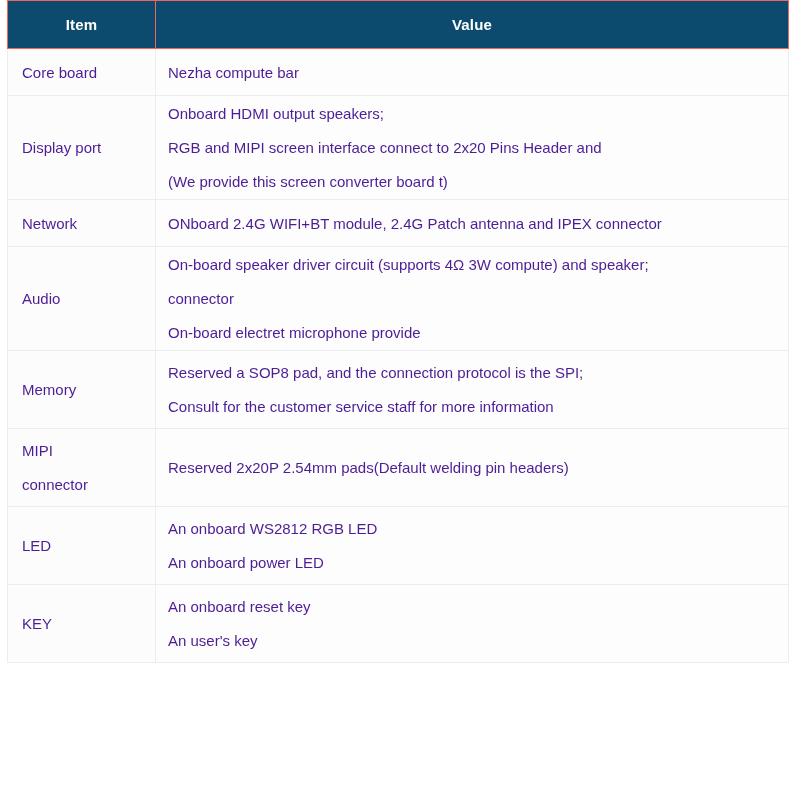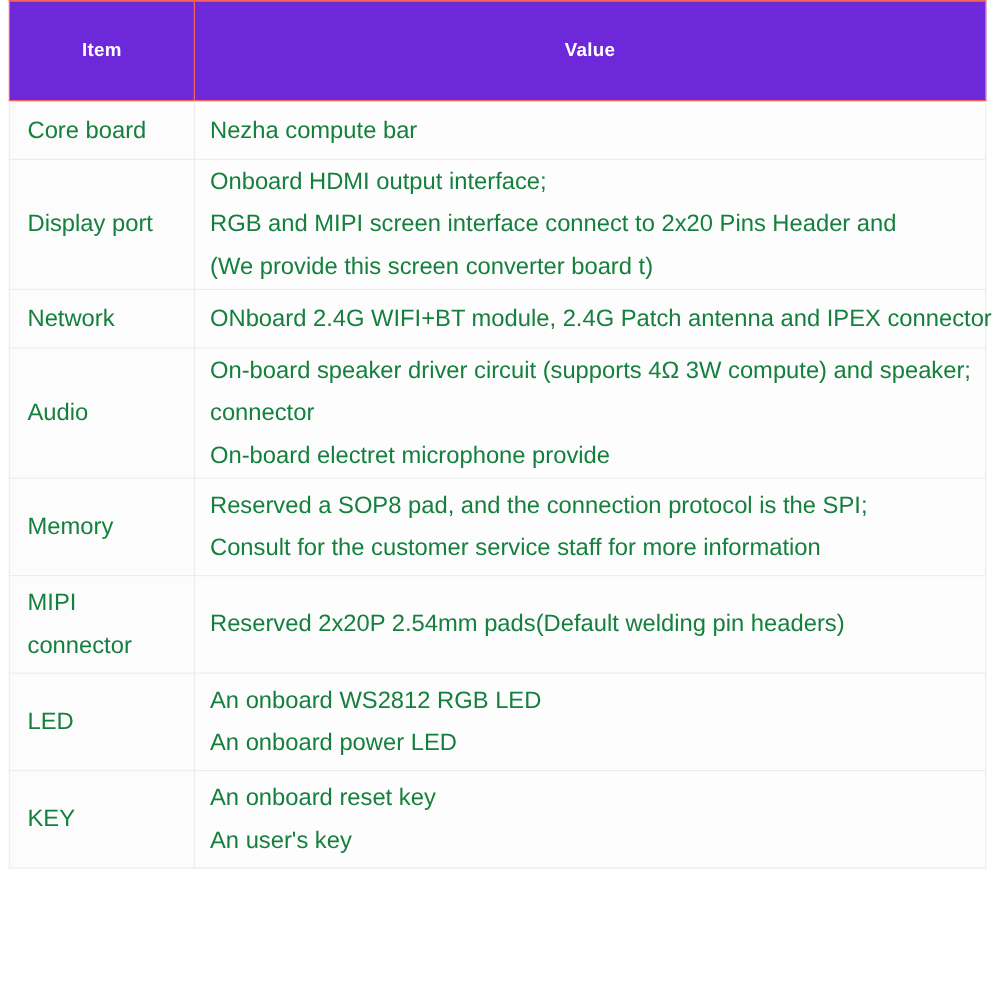--- a/index.html
+++ b/index.html
@@ -25,36 +25,36 @@
     width: 781px;
     border-collapse: collapse;
     table-layout: fixed;
     background: #ffffff;
   }
 
   table.spec-table col.col-item  { width: 148px; }
   table.spec-table col.col-value { width: 633px; }
 
   thead tr.spec-header th {
-    background: #6d28d9;
+    background: #0c4a6e;
     color: #ffffff;
     font-size: 15px;
     font-weight: bold;
     text-align: center;
     height: 47px;
-    padding: 16px;
+    padding: 0;
     border: 1px solid #f4645a;
     letter-spacing: 0.2px;
   }
 
   tbody tr.spec-row > td {
     border: 1px solid #ebedf0;
     border-top: none;
-    color: #15803d;
-    font-size: 19px;
+    color: #4c1d95;
+    font-size: 15px;
     vertical-align: middle;
     background: #fdfdfd;
   }
 
   tbody tr.spec-row > td.cell-item {
     padding: 0 0 0 14px;
     background: #fcfcfc;
   }
 
   tbody tr.spec-row > td.cell-value {
@@ -114,21 +114,21 @@
           </td>
         </tr>
         <tr class="spec-row rows-3">
           <td class="cell-item single">
             <span class="lines">
               <span class="ln">Display port</span>
             </span>
           </td>
           <td class="cell-value">
             <span class="lines">
-              <span class="ln">Onboard HDMI output interface;</span>
+              <span class="ln">Onboard HDMI output speakers;</span>
               <span class="ln">RGB and MIPI screen interface connect to 2x20 Pins Header and</span>
               <span class="ln">(We provide this screen converter board t)</span>
             </span>
           </td>
         </tr>
         <tr class="spec-row rows-1">
           <td class="cell-item">
             <span class="lines">
               <span class="ln">Network</span>
             </span>

